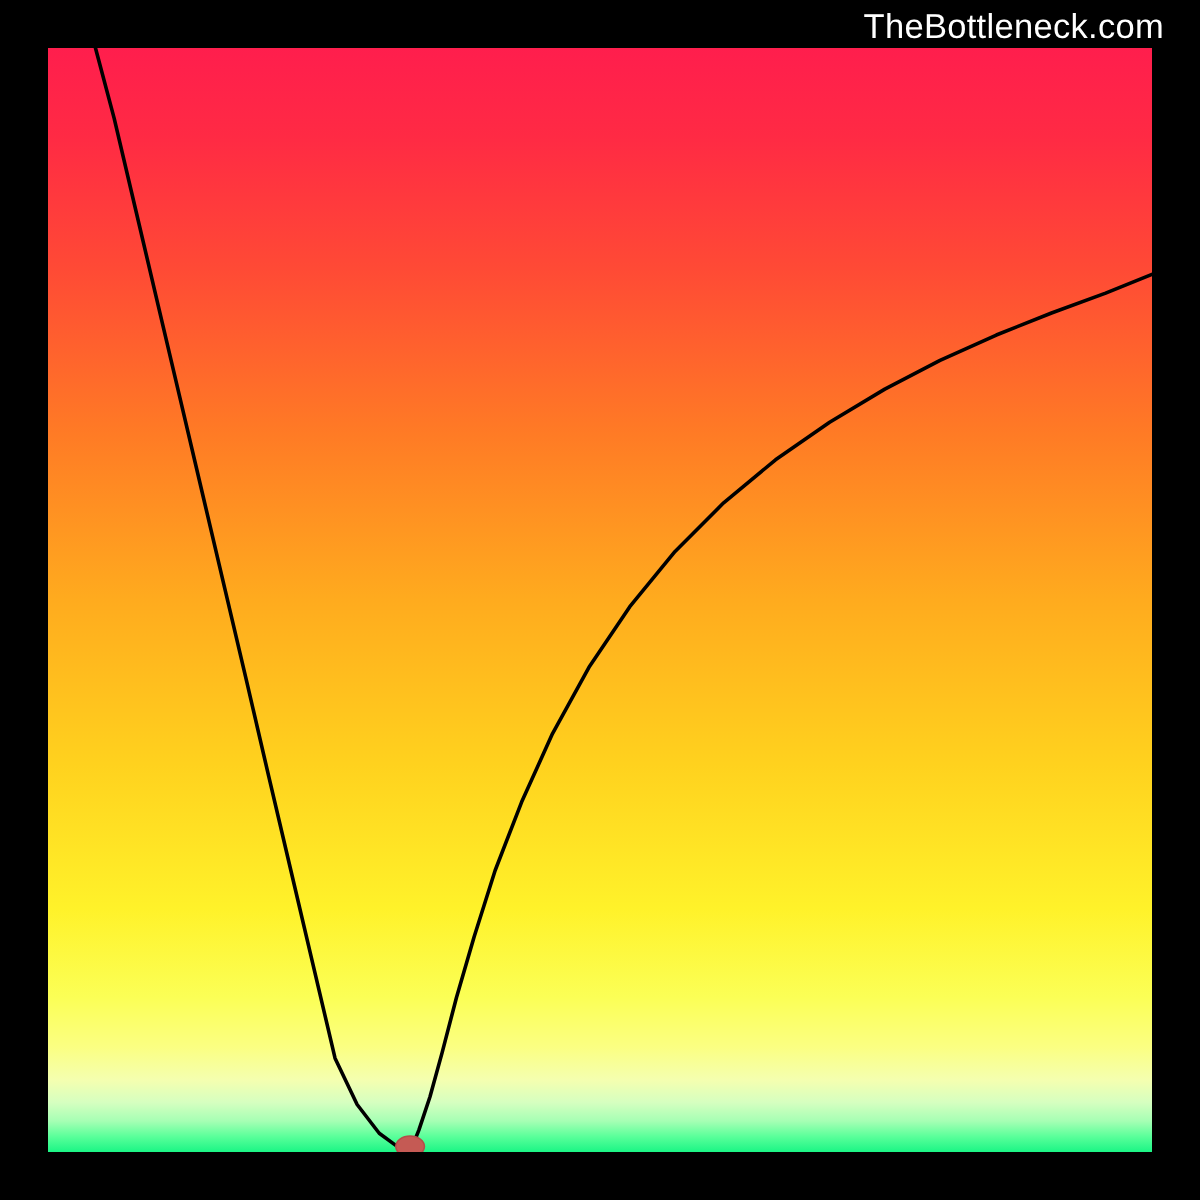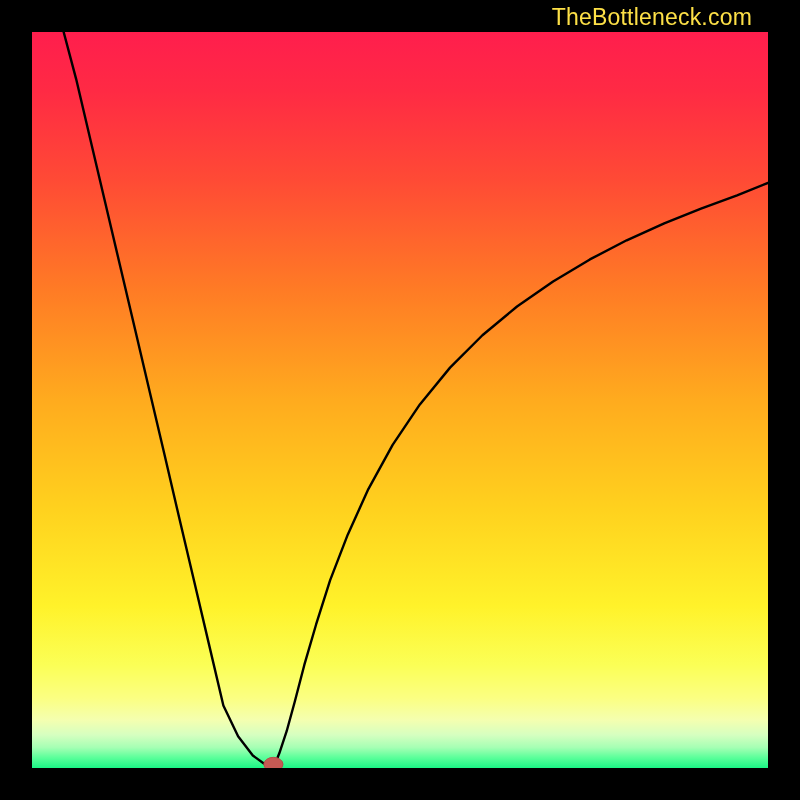--- a/index.html
+++ b/index.html
@@ -22,25 +22,25 @@
     position: absolute;
     left: 32px;
     top: 32px;
     width: 736px;
     height: 736px;
     overflow: hidden;
   }
   .watermark {
     position: absolute;
     top: 4px;
-    right: 48px;
+    right: 24px;
     font-family: Arial, Helvetica, sans-serif;
     font-size: 23px;
     font-weight: 400;
-    color: #fde047;
+    color: #ffffff;
     pointer-events: none;
     letter-spacing: 0.2px;
   }
   svg { display: block; }
 </style>
 </head>
 <body>
 
 <div class="frame">
   <div class="plot">

